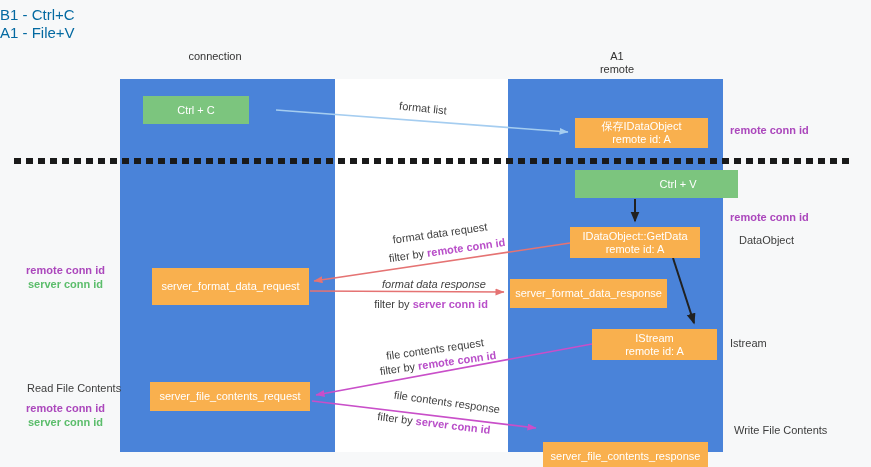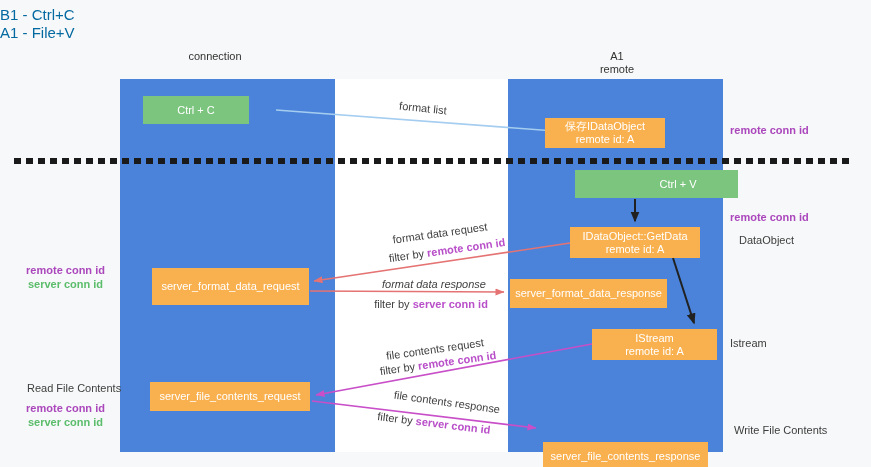--- a/index.html
+++ b/index.html
@@ -103,21 +103,21 @@
 
     <line x1="592" y1="344" x2="316" y2="395" stroke="#c94fc9" stroke-width="1.6" marker-end="url(#m-mag)"></line>
 
     <line x1="312" y1="401" x2="536" y2="428" stroke="#c94fc9" stroke-width="1.6" marker-end="url(#m-mag)"></line>
   </svg>
 
   <div class="box green" style="left:143px;top:96px;width:106px;height:28px;">
     <div>Ctrl + C</div>
   </div>
 
-  <div class="box orange" style="left:545px;top:118px;width:120px;height:30px;">
+  <div class="box orange" style="left:575px;top:118px;width:133px;height:30px;">
     <div>保存IDataObject</div>
     <div>remote id: A</div>
   </div>
 
   <div class="box green" style="left:575px;top:170px;width:120px;height:28px;padding-left:43px;">
     <div>Ctrl + V</div>
   </div>
 
   <div class="box orange" style="left:570px;top:227px;width:130px;height:31px;">
     <div>IDataObject::GetData</div>

